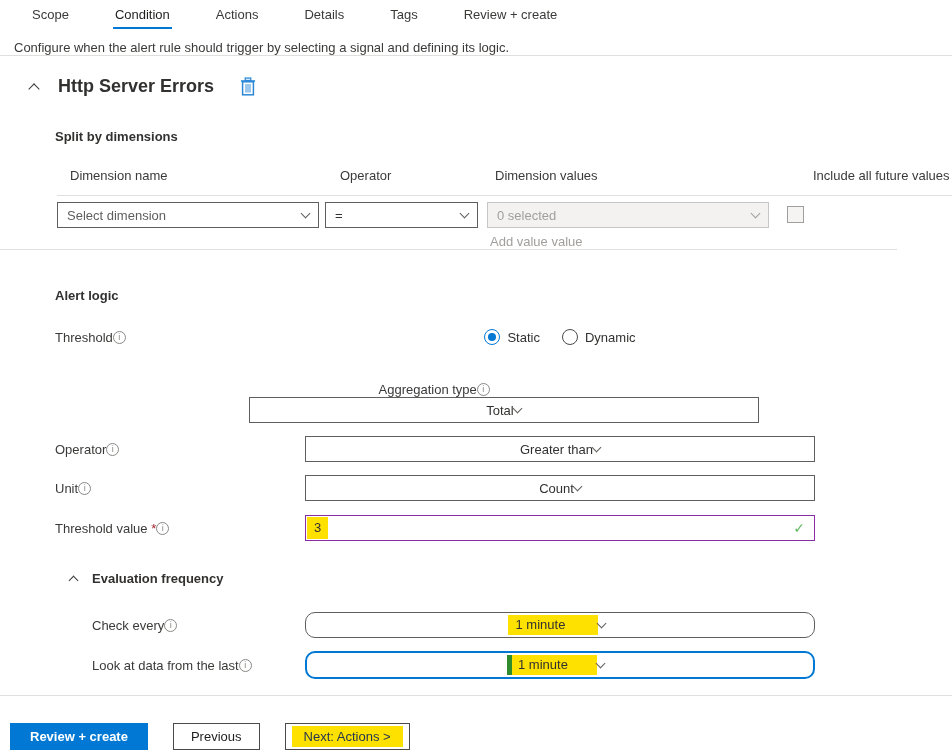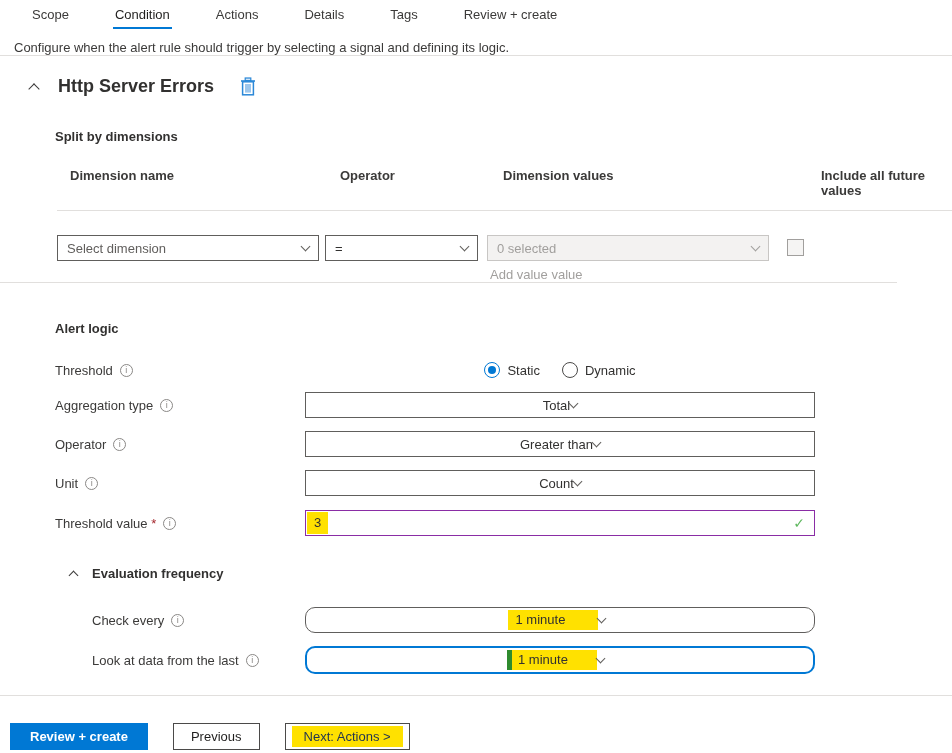--- a/index.html
+++ b/index.html
@@ -30,54 +30,54 @@
   .sep-indent{margin-left:55px;width:897px;}
   
   .signal-header{display:flex;align-items:center;margin:20px 0 0 30px;}
   .chev-up{width:8px;height:8px;border-right:1.6px solid #3b3a39;border-bottom:1.6px solid #3b3a39;
     transform:rotate(-135deg);margin-top:4px;cursor:pointer;}
   .signal-title{font-size:18px;font-weight:700;margin:0 0 0 20px;}
   .trash-btn{margin-left:26px;cursor:pointer;display:inline-flex;}
   
   .split-heading{margin:32px 0 0 55px;font-weight:700;}
   .dim-table{margin:24px 0 0 57px;}
-  .dim-headers{display:flex;font-weight:700;color:#3b3a39;padding-bottom:12px;border-bottom:1px solid var(--sep);}
+  .dim-headers{display:flex;font-weight:400;color:#3b3a39;padding-bottom:12px;border-bottom:1px solid var(--sep);}
   .dh1{width:268px;padding-left:13px;}
   .dh2{width:162px;padding-left:15px;}
-  .dh3{width:324px;padding-left:8px;margin-left:8px;}
+  .dh3{width:324px;padding-left:8px;}
   .dh4{flex:1;padding-left:2px;}
-  .dim-row{display:flex;margin-top:24px;align-items:flex-start;}
+  .dim-row{display:flex;margin-top:6px;align-items:flex-start;}
   .dropdown{height:26px;border:1px solid var(--border-dark);background:#fff;
     display:flex;align-items:center;justify-content:space-between;padding:0 9px;cursor:pointer;}
   .chev-down{width:7px;height:7px;border-right:1.2px solid var(--border-dark);
     border-bottom:1.2px solid var(--border-dark);transform:rotate(45deg);margin-top:-3px;flex:none;}
   .dd-dim{width:262px;margin-right:6px;}
   .dd-op{width:153px;margin-right:9px;}
   .dd-val{width:282px;margin-right:18px;background:#f3f2f1;border-color:#c8c6c4;color:var(--muted);cursor:default;}
   .dd-val .chev-down{border-color:var(--muted);}
   .placeholder{color:#605e5c;}
   .checkbox{width:17px;height:17px;border:1px solid #a19f9d;background:#f5f4f3;margin-top:4px;cursor:pointer;}
   .add-custom{color:var(--muted);margin:6px 0 0 433px;cursor:pointer;}
   .sep-after-table{margin-top:12px;}
   
   .al-heading{margin:38px 0 0 55px;font-weight:700;}
   .form-row{display:flex;align-items:center;margin-left:55px;}
-  .form-label{width:250px;display:flex;align-items:center;gap:7px;color:#3b3a39;}
+  .form-label{width:250px;display:flex;align-items:center;color:#3b3a39;}
   .info-icon{width:13px;height:13px;border:1px solid #8a8886;border-radius:50%;color:#8a8886;
     font-size:9px;line-height:11px;text-align:center;font-style:normal;flex:none;cursor:pointer;}
   .control{width:510px;justify-content:center;}
   .row-threshold{margin-top:26px;}
   .radio-group{display:flex;gap:22px;align-items:center;}
   .radio-item{display:flex;align-items:center;gap:7px;cursor:pointer;}
   .radio{width:16px;height:16px;border-radius:50%;border:1px solid #4b4a49;position:relative;flex:none;}
   .radio.selected{border:1px solid var(--accent);}
   .radio.selected::after{content:"";position:absolute;left:3px;top:3px;width:8px;height:8px;
     border-radius:50%;background:var(--accent);}
   .selects .form-row{margin-top:13px;}
-  .selects .form-row:first-child{margin-top:14px;}
+  .selects .form-row:first-child{margin-top:37px;flex-direction:column;}
   
   .row-input{margin-top:14px;}
   .value-input{height:26px;border:1px solid var(--threshold-border-purple);display:flex;
     align-items:center;justify-content:space-between;padding:0 9px 0 0;}
   .hl-chip{background:var(--highlight-yellow);height:22px;line-height:22px;padding:0 7px;margin-left:1px;}
   .check-icon{color:#5fb85f;font-size:14px;}
   
   .eval-header{display:flex;align-items:center;margin:30px 0 0 70px;}
   .eval-header .chev-up{width:7px;height:7px;margin-top:3px;}
   .eval-heading{font-weight:700;margin-left:15px;}

